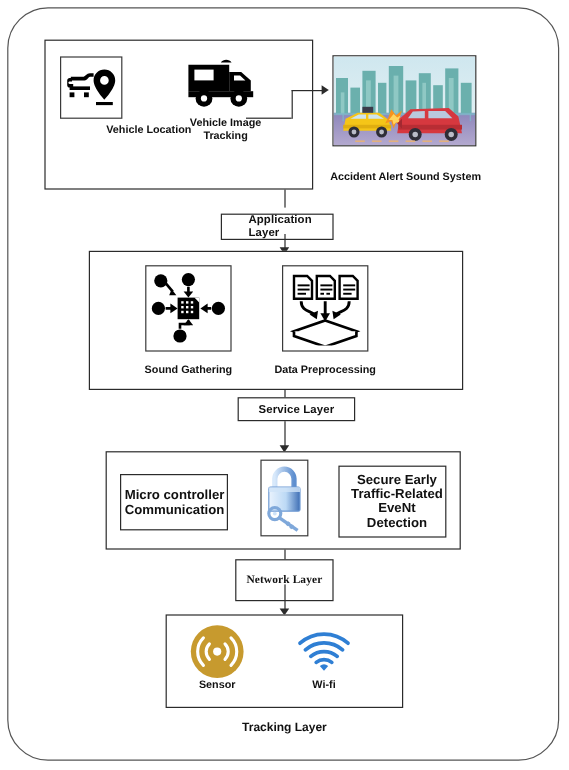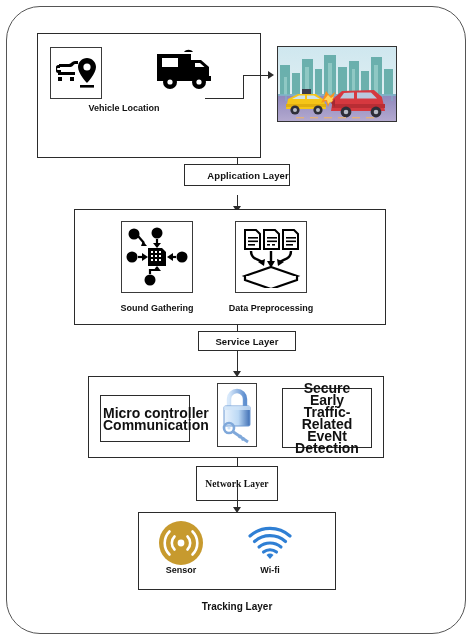--- a/index.html
+++ b/index.html
@@ -16,22 +16,22 @@
     background:#fff;display:flex;align-items:center;justify-content:center;
     font-size:9.5px;font-weight:bold;letter-spacing:.1px;color:#111;}
 
   .cap{position:absolute;text-align:center;font-size:9px;font-weight:bold;
     line-height:11px;color:#111;}
 
   .iconframe{position:absolute;box-sizing:border-box;border:1px solid #3a3a3a;
     background:#fff;display:flex;align-items:center;justify-content:center;}
 
   .subbox{position:absolute;box-sizing:border-box;border:1px solid #2b2b2b;background:#fff;
-    display:flex;align-items:center;justify-content:flex-start;text-align:center;
-    font-size:14px;font-weight:bold;line-height:12px;padding:2px;}
+    display:flex;align-items:center;justify-content:flex-end;text-align:center;
+    font-size:11px;font-weight:bold;line-height:12px;padding:2px;}
 
   .vline{position:absolute;background:#2b2b2b;width:1px;}
   .hline{position:absolute;background:#2b2b2b;height:1px;}
   .arrowhead-down{position:absolute;width:0;height:0;
     border-left:4px solid transparent;border-right:4px solid transparent;
     border-top:6px solid #2b2b2b;}
   .arrowhead-right{position:absolute;width:0;height:0;
     border-top:4px solid transparent;border-bottom:4px solid transparent;
     border-left:6px solid #2b2b2b;}
 
@@ -75,20 +75,21 @@
         <path d="M41 17h5l4.5 4H41z" fill="#fff"></path>
         <rect x="3" y="30" width="54" height="5"></rect>
         <circle cx="16" cy="36" r="7"></circle>
         <circle cx="16" cy="36" r="2.6" fill="#fff"></circle>
         <circle cx="45" cy="36" r="7"></circle>
         <circle cx="45" cy="36" r="2.6" fill="#fff"></circle>
         <path d="M30 6c2-3 7-3 9 0z"></path>
       </g>
     </svg>
   </div>
+  <div class="cap" style="left:142px;top:97px;width:92px;">Vehicle Image<br>Tracking</div>
 
   <div class="hline" style="left:205px;top:98px;width:38px;"></div>
   <div class="vline" style="left:243px;top:75px;height:24px;"></div>
   <div class="hline" style="left:243px;top:75px;width:26px;"></div>
   <div class="arrowhead-right" style="left:268px;top:71px;"></div>
 
   <div class="photo" style="left:277px;top:46px;width:120px;height:76px;">
     <div class="sky"></div>
     <div class="ground"></div>
     <svg width="118" height="74" viewBox="0 0 118 74" style="position:absolute;left:0;top:0;">
@@ -157,23 +158,24 @@
       <g fill="#e2b07c">
         <rect x="18" y="70" width="8" height="1.4"></rect>
           <rect x="32" y="70" width="8" height="1.4"></rect>
         <rect x="46" y="70" width="8" height="1.4"></rect>
           <rect x="60" y="70" width="8" height="1.4"></rect>
         <rect x="74" y="70" width="8" height="1.4"></rect>
           <rect x="88" y="70" width="8" height="1.4"></rect>
       </g>
     </svg>
   </div>
+  <div class="cap" style="left:269px;top:142px;width:138px;">Accident Alert Sound System</div>
 
   <div class="vline" style="left:237px;top:158px;height:15px;"></div>
-  <div class="layer-tag" style="left:184px;top:164px;width:106px;height:22px;padding-left:22px;">Application Layer</div>
+  <div class="layer-tag" style="left:184px;top:178px;width:94px;height:22px;padding-left:22px;">Application Layer</div>
   <div class="vline" style="left:237px;top:195px;height:14px;"></div>
   <div class="arrowhead-down" style="left:233px;top:206px;"></div>
 
   <div class="box" style="left:74px;top:209px;width:312px;height:116px;"></div>
 
   <div class="iconframe" style="left:121px;top:221px;width:72px;height:72px;">
     <svg width="62" height="62" viewBox="0 0 62 62">
       <g fill="#000">
         <rect x="22" y="22" width="18" height="18"></rect>
         <path d="M36 22h4l0 4z" fill="#fff"></path>

